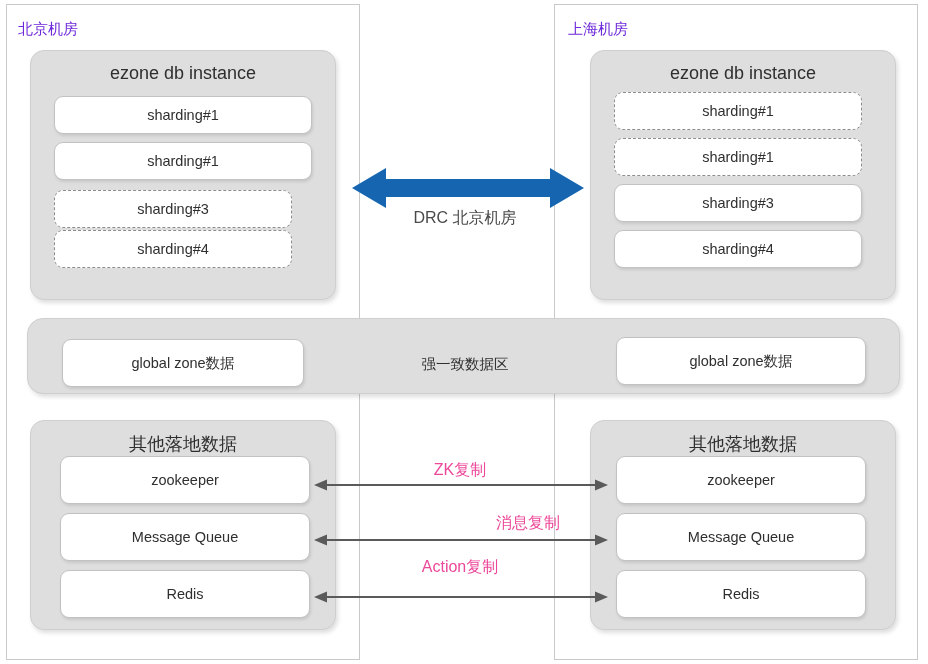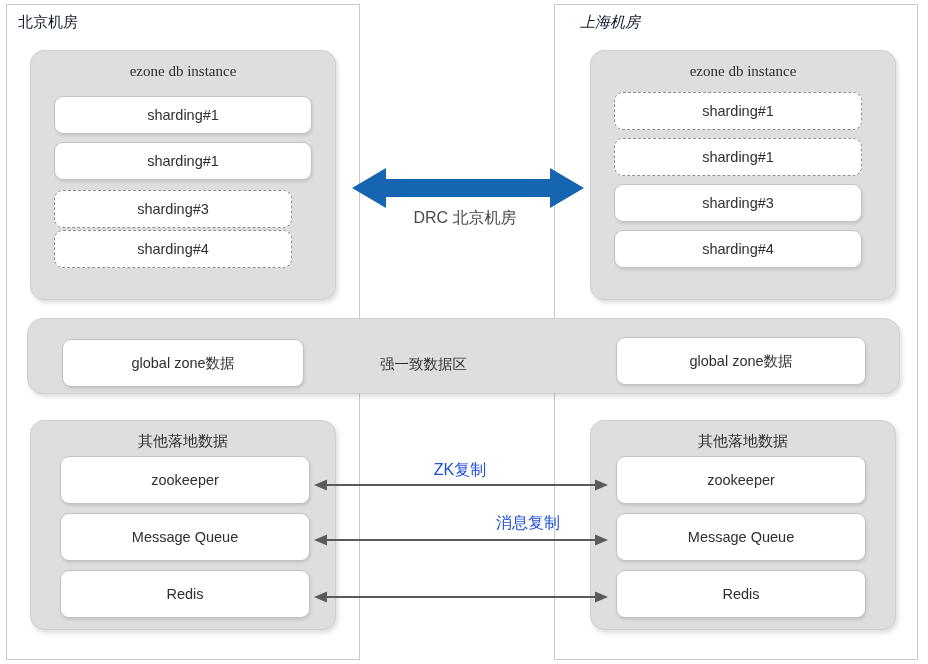--- a/index.html
+++ b/index.html
@@ -21,43 +21,43 @@
   
   .dc-frame {
     position: absolute;
     border: 1px solid #c9c9c9;
     background: transparent;
     box-sizing: border-box;
   }
   .dc-title {
     position: absolute;
     font-size: 15px;
-    color: #0f172a;
+    color: #6d28d9;
     line-height: 1;
     white-space: nowrap;
+    margin-top: 7px;
   }
 
   
   .group {
     position: absolute;
     background: #dedede;
     border: 1px solid #cfcfcf;
     border-radius: 14px;
     box-sizing: border-box;
     box-shadow: 2px 3px 4px rgba(0,0,0,0.13);
   }
   .group-title {
     position: absolute;
     left: 0;
     right: 0;
     text-align: center;
-    font-size: 15px;
+    font-size: 18px;
     color: #2f2f2f;
     white-space: nowrap;
-    font-family: Liberation Serif, serif;
   }
 
   
   .item {
     position: absolute;
     background: #ffffff;
     border: 1px solid #c2c2c2;
     border-radius: 9px;
     box-sizing: border-box;
     display: flex;
@@ -80,21 +80,21 @@
     border: 1px solid #cfcfcf;
     border-radius: 16px;
     box-sizing: border-box;
     box-shadow: 2px 3px 4px rgba(0,0,0,0.13);
   }
   .band-label {
     position: absolute;
     font-size: 14.5px;
     color: #2f2f2f;
     white-space: nowrap;
-    text-align: left;
+    text-align: center;
   }
 
   
   .blue-arrow {
     position: absolute;
   }
   .center-label {
     position: absolute;
     left: 0;
     right: 0;
@@ -105,21 +105,21 @@
   }
 
   
   .grey-arrow {
     position: absolute;
   }
   .arrow-label {
     position: absolute;
     text-align: center;
     font-size: 16px;
-    color: #1d4ed8;
+    color: #ec4899;
     white-space: nowrap;
   }
 </style>
 </head>
 <body>
 
 <div id="canvas">
 
   <div class="dc-frame" style="left:6px; top:4px; width:354px; height:656px;"></div>
   <div class="dc-title" style="left:18px; top:14px;">北京机房</div>
@@ -133,21 +133,21 @@
   <div class="item dashed" style="left:54px; top:230px; width:238px; height:38px;">sharding#4</div>
 
   <div class="group" style="left:30px; top:420px; width:306px; height:210px;">
     <div class="group-title" style="top:11px;">其他落地数据</div>
   </div>
   <div class="item" style="left:60px; top:456px; width:250px; height:48px;">zookeeper</div>
   <div class="item" style="left:60px; top:513px; width:250px; height:48px;">Message Queue</div>
   <div class="item" style="left:60px; top:570px; width:250px; height:48px;">Redis</div>
 
   <div class="dc-frame" style="left:554px; top:4px; width:364px; height:656px;"></div>
-  <div class="dc-title" style="left:580px; top:14px;font-style:italic;">上海机房</div>
+  <div class="dc-title" style="left:568px; top:14px;">上海机房</div>
 
   <div class="group" style="left:590px; top:50px; width:306px; height:250px;">
     <div class="group-title" style="top:12px;">ezone db instance</div>
   </div>
   <div class="item dashed" style="left:614px; top:92px; width:248px; height:38px;">sharding#1</div>
   <div class="item dashed" style="left:614px; top:138px; width:248px; height:38px;">sharding#1</div>
   <div class="item" style="left:614px; top:184px; width:248px; height:38px;">sharding#3</div>
   <div class="item" style="left:614px; top:230px; width:248px; height:38px;">sharding#4</div>
 
   <div class="group" style="left:590px; top:420px; width:306px; height:210px;">
@@ -182,20 +182,21 @@
 
   <div class="arrow-label" style="left:360px; top:513px; width:200px;text-align:right;">消息复制</div>
   <div class="grey-arrow" style="left:314px; top:532px; width:294px; height:16px;">
     <svg width="294" height="16" viewBox="0 0 294 16">
       <line x1="10" y1="8" x2="284" y2="8" stroke="#5a5a5a" stroke-width="2"></line>
       <polygon points="0,8 13,2.5 13,13.5" fill="#5a5a5a"></polygon>
       <polygon points="294,8 281,2.5 281,13.5" fill="#5a5a5a"></polygon>
     </svg>
   </div>
 
+  <div class="arrow-label" style="left:360px; top:557px; width:200px;">Action复制</div>
   <div class="grey-arrow" style="left:314px; top:589px; width:294px; height:16px;">
     <svg width="294" height="16" viewBox="0 0 294 16">
       <line x1="10" y1="8" x2="284" y2="8" stroke="#5a5a5a" stroke-width="2"></line>
       <polygon points="0,8 13,2.5 13,13.5" fill="#5a5a5a"></polygon>
       <polygon points="294,8 281,2.5 281,13.5" fill="#5a5a5a"></polygon>
     </svg>
   </div>
 
 </div>
 

